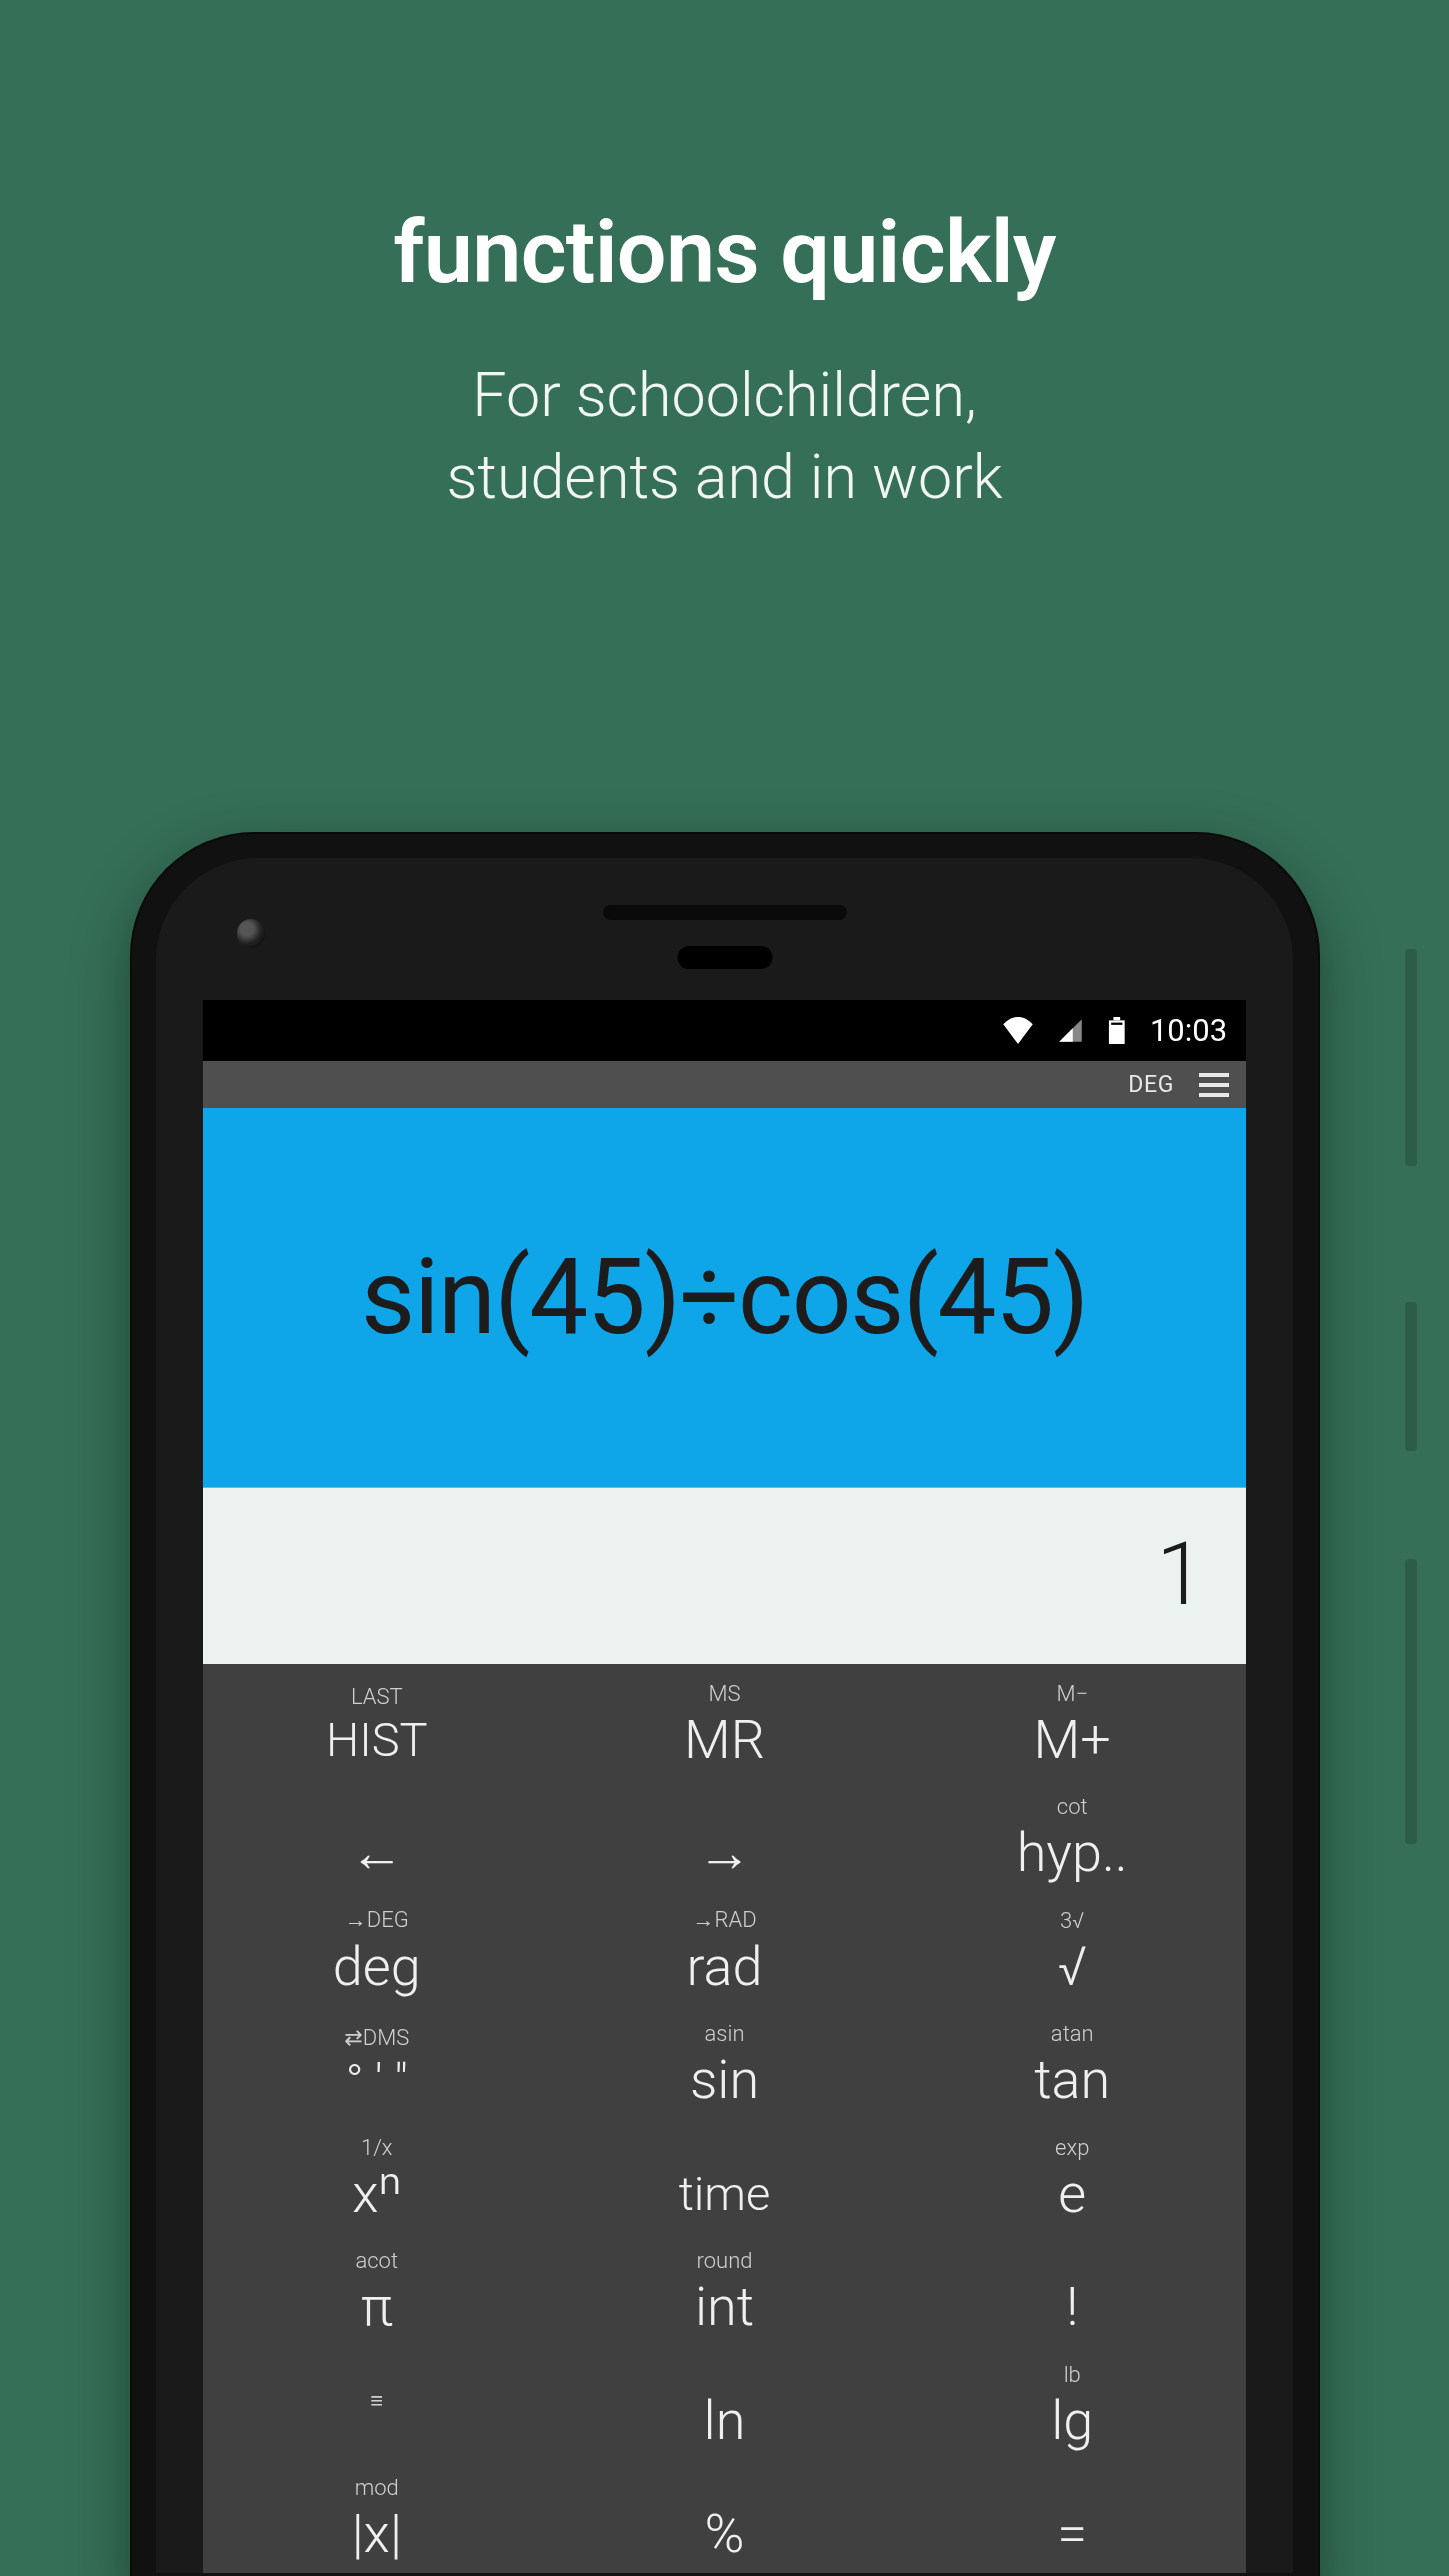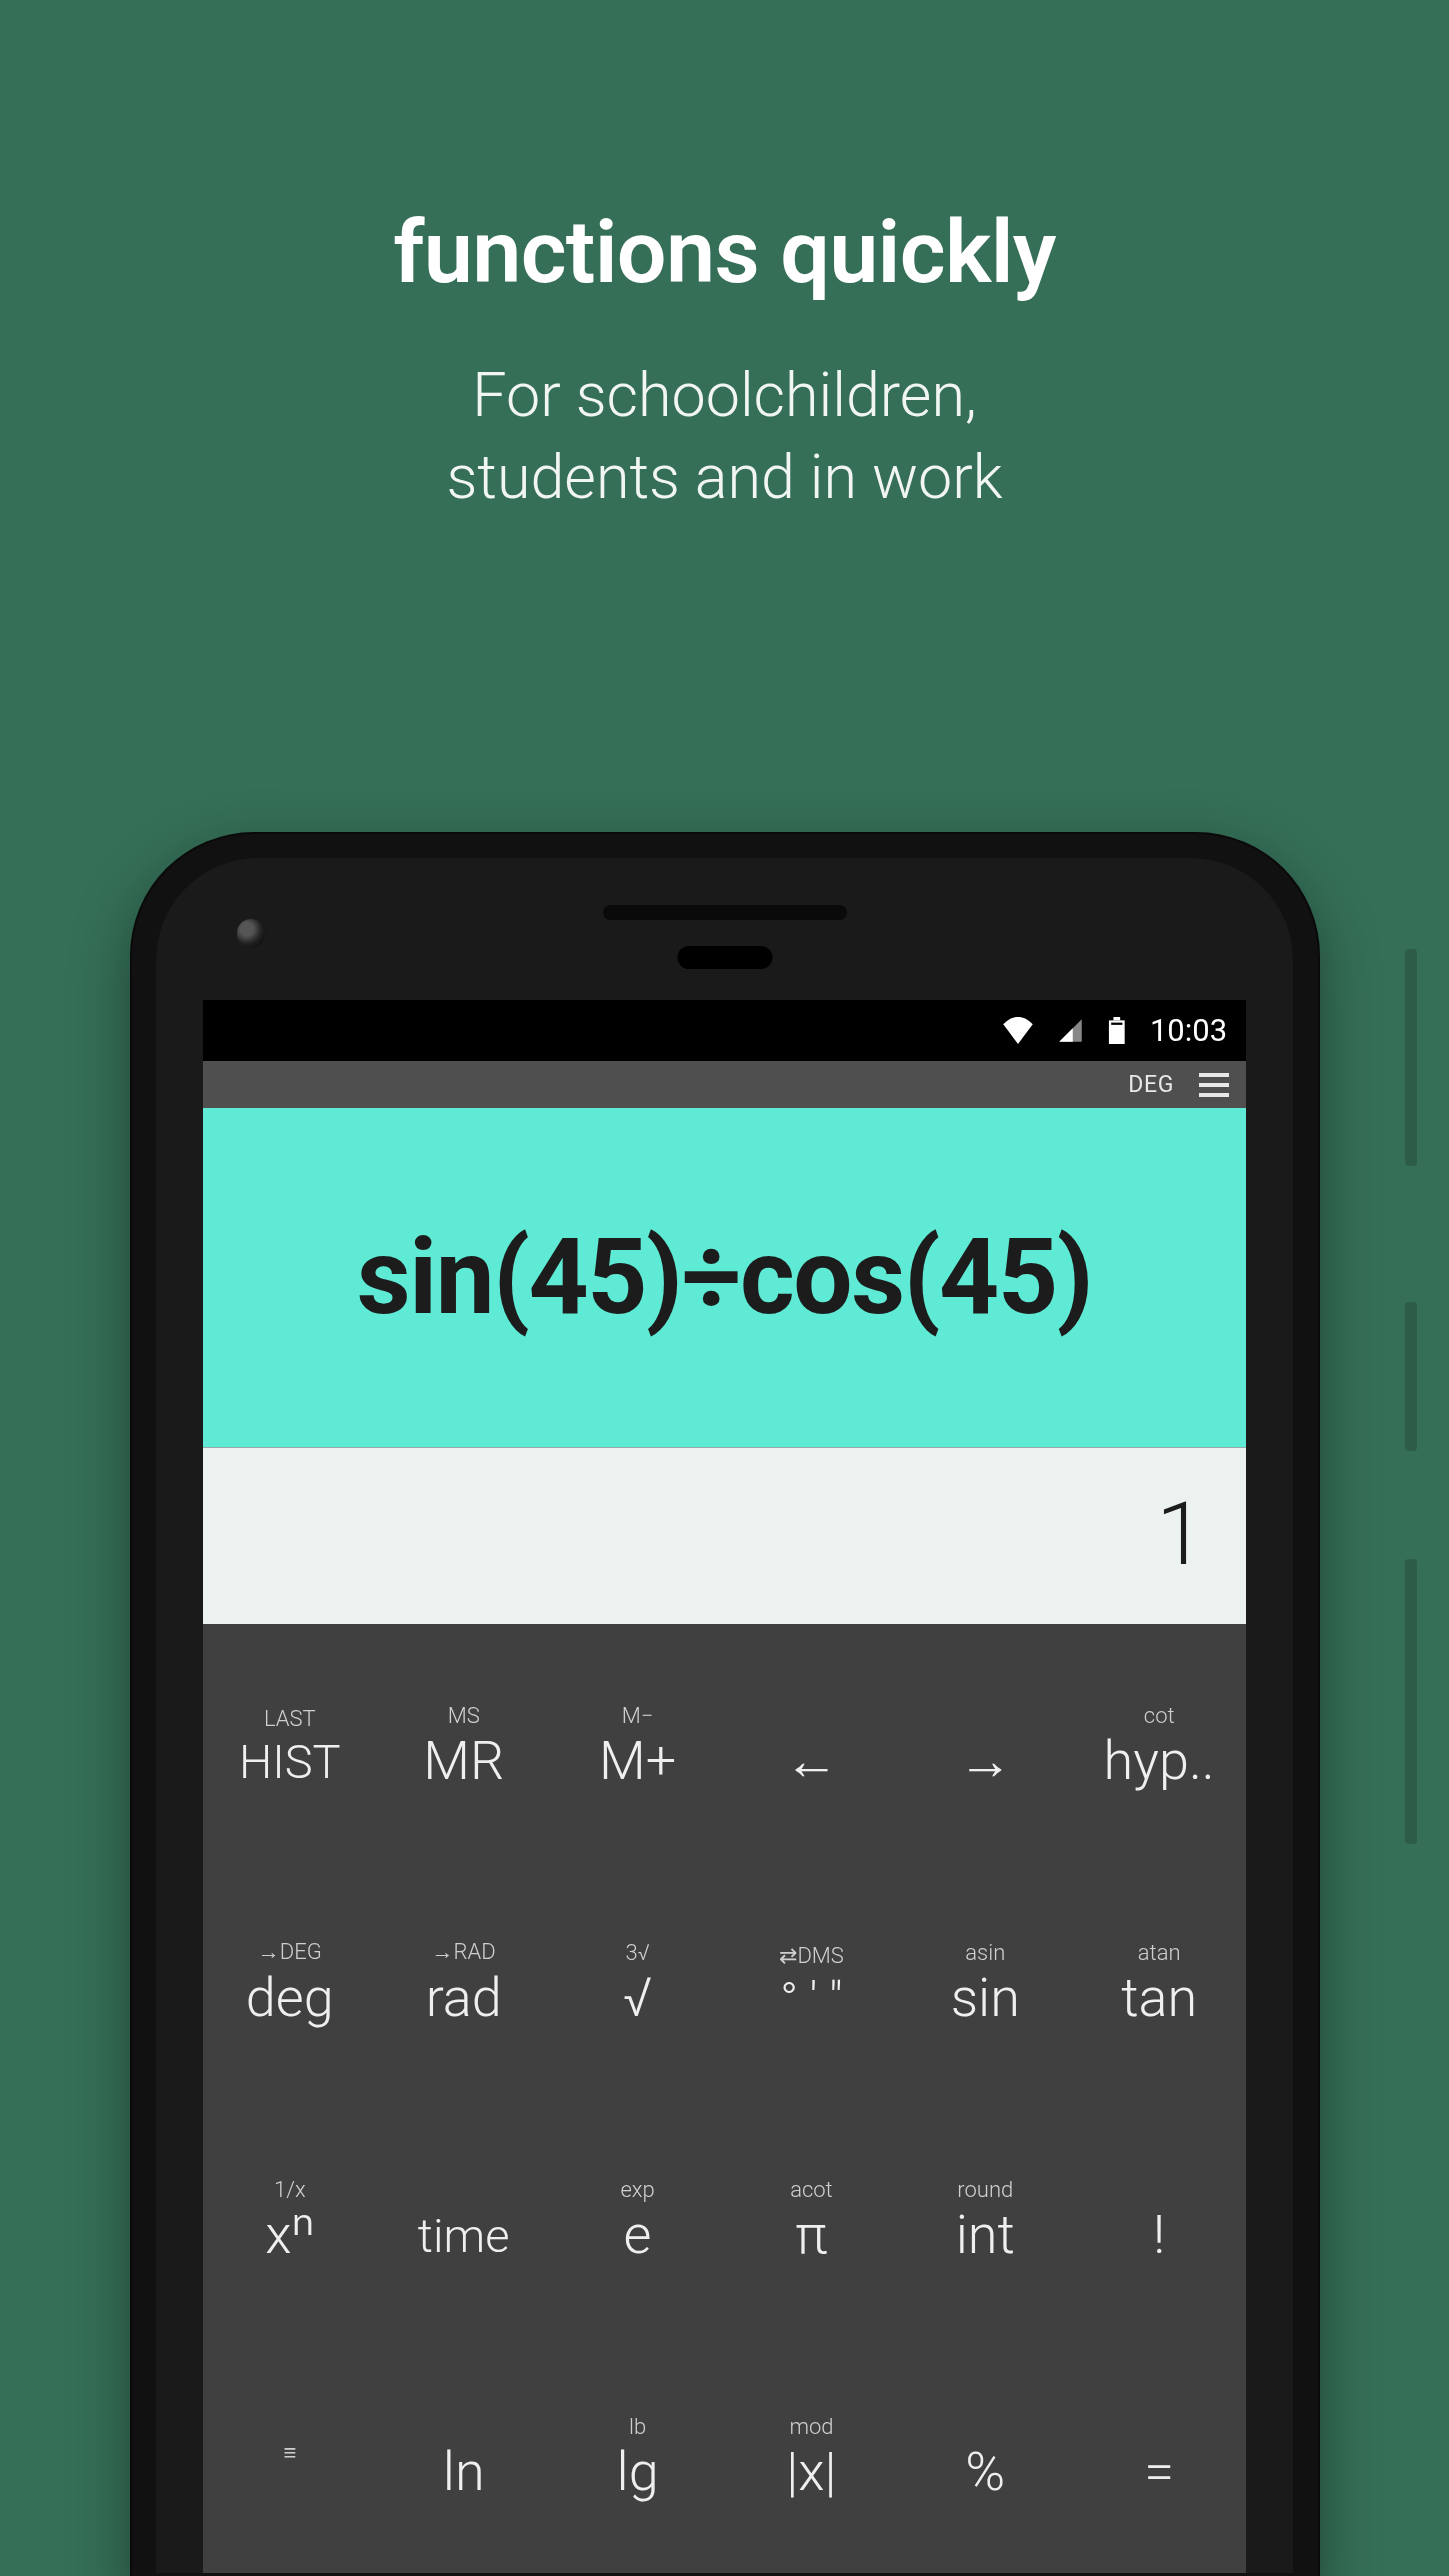--- a/index.html
+++ b/index.html
@@ -127,47 +127,47 @@
   }
   .hamburger span {
     width: 30px; height: 4.1px; background: #e8e8e8;
   }
 
   .display-area {
     display: flex;
     flex-direction: column;
   }
   .expr {
-    background: #5eead4;
-    height: 340px;
+    background: #0ea5e9;
+    height: 380px;
     display: flex;
     align-items: center;
     justify-content: center;
     font-size: 105px;
-    font-weight: 700;
+    font-weight: 400;
     color: #1c1c1c;
     letter-spacing: -1.4px;
     border-bottom: 1.4px solid #9aa;
   }
   .result {
     background: #ecf2f0;
     height: 176px;
     display: flex;
     align-items: center;
     justify-content: flex-end;
     padding: 0 41px 5.4px 0;
     font-size: 88px;
     font-weight: 300;
     color: #1c1c1c;
   }
 
   .keypad {
     flex: 1;
     display: grid;
-    grid-template-columns: repeat(6, 1fr);
+    grid-template-columns: repeat(3, 1fr);
     grid-auto-rows: 1fr;
     background: #404040;
   }
   .key {
     display: flex;
     flex-direction: column;
     align-items: center;
     justify-content: center;
     color: #efefef;
     user-select: none;

